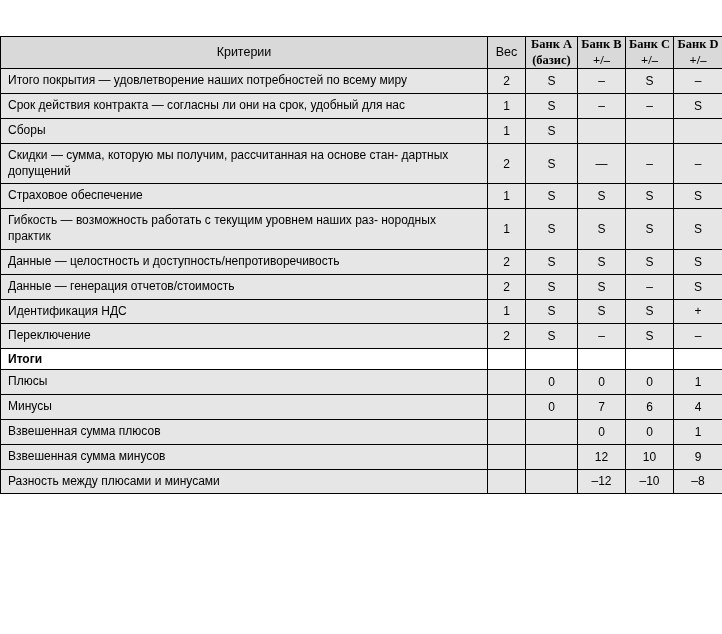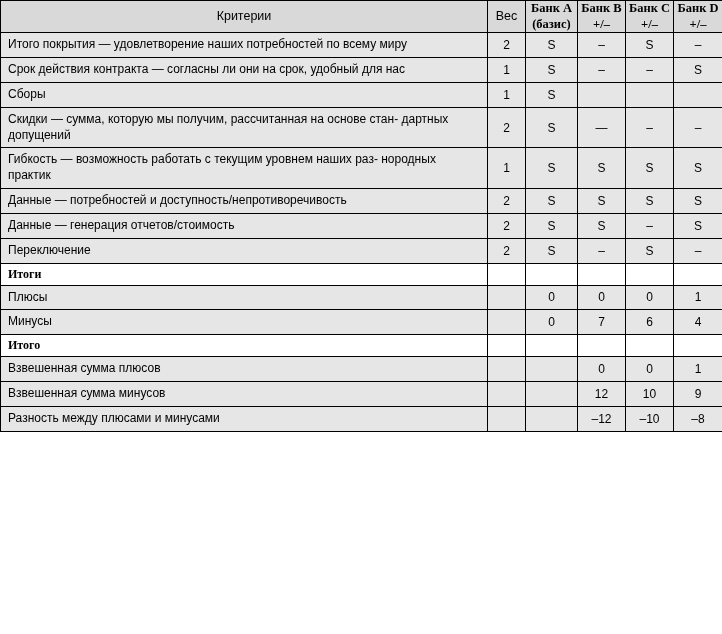--- a/index.html
+++ b/index.html
@@ -17,20 +17,21 @@
     width: 722px;
     height: 634px;
     position: relative;
     box-sizing: border-box;
     padding: 0;
   }
   table.criteria {
     border-collapse: collapse;
     width: 722px;
     table-layout: fixed;
+    margin-top: 36px;
   }
   table.criteria td, table.criteria th {
     border: 1px solid #000000;
     padding: 0;
     vertical-align: middle;
     font-weight: normal;
   }
   col.c-crit { width: 487px; }
   col.c-w    { width: 38px; }
   col.c-a    { width: 52px; }
@@ -73,21 +74,20 @@
     font-size: 12px;
   }
   tbody tr.section td {
     background: #ffffff;
     font-weight: bold;
     text-align: left;
     padding: 3px 6px 3px 7px;
     font-size: 12px;
     border-left: 1px solid #000;
     border-right: 1px solid #000;
-    font-family: Liberation Serif, serif;
   }
   tbody tr.section td.blankcell {
     border-left: 1px solid #000;
     border-right: 1px solid #000;
   }
   tbody tr.total td.crit,
   tbody tr.total td.val,
   tbody tr.total td.weight {
     background: #e6e6e6;
   }
@@ -156,43 +156,59 @@
         <tr>
           <td class="crit two-line">Скидки — сумма, которую мы получим, рассчитанная на основе стан-
 дартных допущений</td>
           <td class="weight">2</td>
           <td class="val">S</td>
           <td class="val">—</td>
           <td class="val">–</td>
           <td class="val">–</td>
         </tr>
         <tr>
+          <td class="crit two-line">Страховое обеспечение</td>
+          <td class="weight">1</td>
+          <td class="val">S</td>
+          <td class="val">S</td>
+          <td class="val">S</td>
+          <td class="val">S</td>
+        </tr>
+        <tr>
           <td class="crit two-line">Гибкость — возможность работать с текущим уровнем наших раз-
 нородных практик</td>
           <td class="weight">1</td>
           <td class="val">S</td>
           <td class="val">S</td>
           <td class="val">S</td>
           <td class="val">S</td>
         </tr>
         <tr>
-          <td class="crit two-line">Данные — потребностей и доступность/непротиворечивость</td>
+          <td class="crit two-line">Данные — целостность и доступность/непротиворечивость</td>
           <td class="weight">2</td>
           <td class="val">S</td>
           <td class="val">S</td>
           <td class="val">S</td>
           <td class="val">S</td>
         </tr>
         <tr>
           <td class="crit two-line">Данные — генерация отчетов/стоимость</td>
           <td class="weight">2</td>
           <td class="val">S</td>
           <td class="val">S</td>
           <td class="val">–</td>
           <td class="val">S</td>
+        </tr>
+        <tr>
+          <td class="crit two-line">Идентификация НДС</td>
+          <td class="weight">1</td>
+          <td class="val">S</td>
+          <td class="val">S</td>
+          <td class="val">S</td>
+          <td class="val">+</td>
         </tr>
         <tr>
           <td class="crit two-line">Переключение</td>
           <td class="weight">2</td>
           <td class="val">S</td>
           <td class="val">–</td>
           <td class="val">S</td>
           <td class="val">–</td>
         </tr>
         <tr class="section">
@@ -212,28 +228,20 @@
           <td class="val">1</td>
         </tr>
         <tr class="total">
           <td class="crit two-line">Минусы</td>
           <td class="weight"></td>
           <td class="val">0</td>
           <td class="val">7</td>
           <td class="val">6</td>
           <td class="val">4</td>
         </tr>
-        <tr class="section">
-          <td>Итого</td>
-          <td class="blankcell">&nbsp;</td>
-          <td class="blankcell">&nbsp;</td>
-          <td class="blankcell">&nbsp;</td>
-          <td class="blankcell">&nbsp;</td>
-          <td class="blankcell">&nbsp;</td>
-        </tr>
         <tr class="total">
           <td class="crit two-line">Взвешенная сумма плюсов</td>
           <td class="weight"></td>
           <td class="val"></td>
           <td class="val">0</td>
           <td class="val">0</td>
           <td class="val">1</td>
         </tr>
         <tr class="total">
           <td class="crit two-line">Взвешенная сумма минусов</td>

